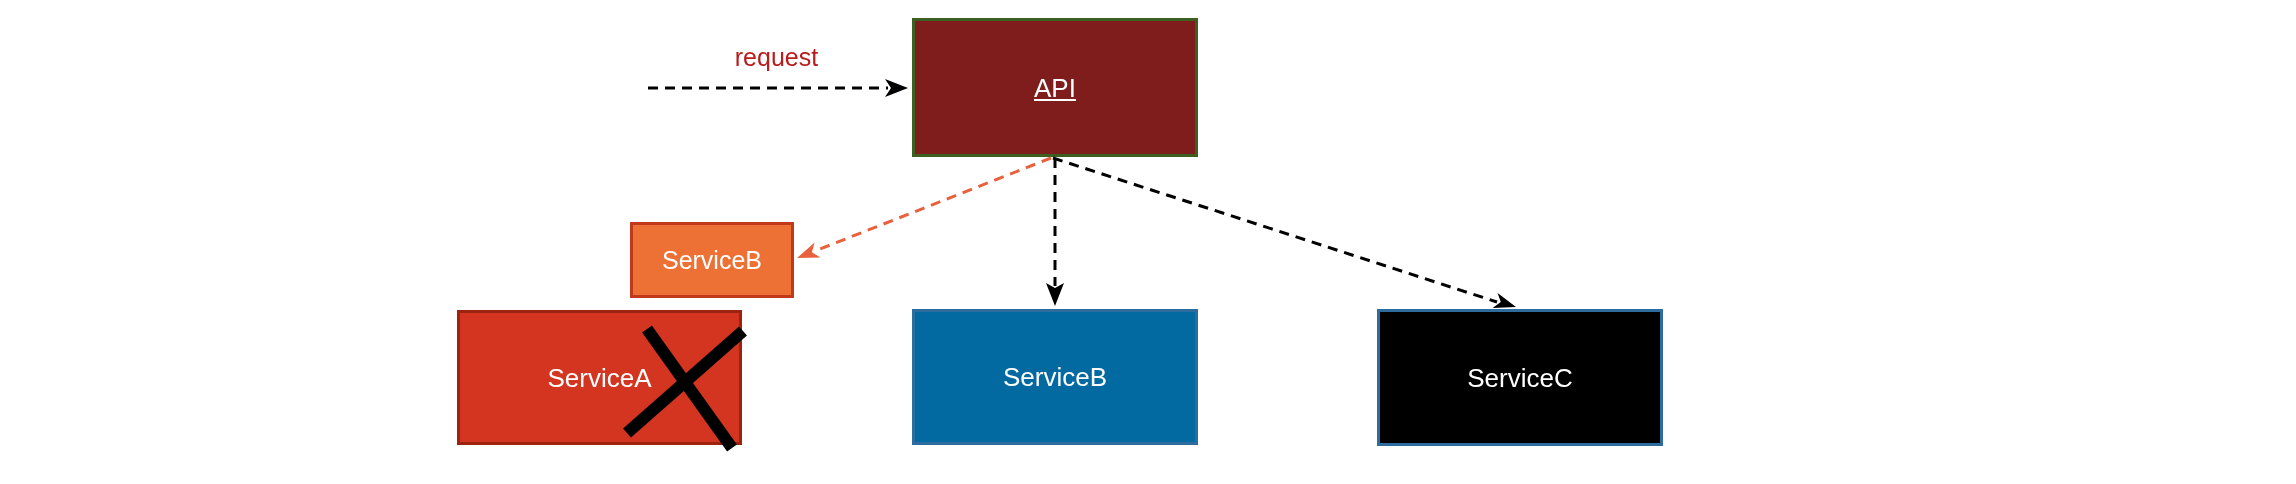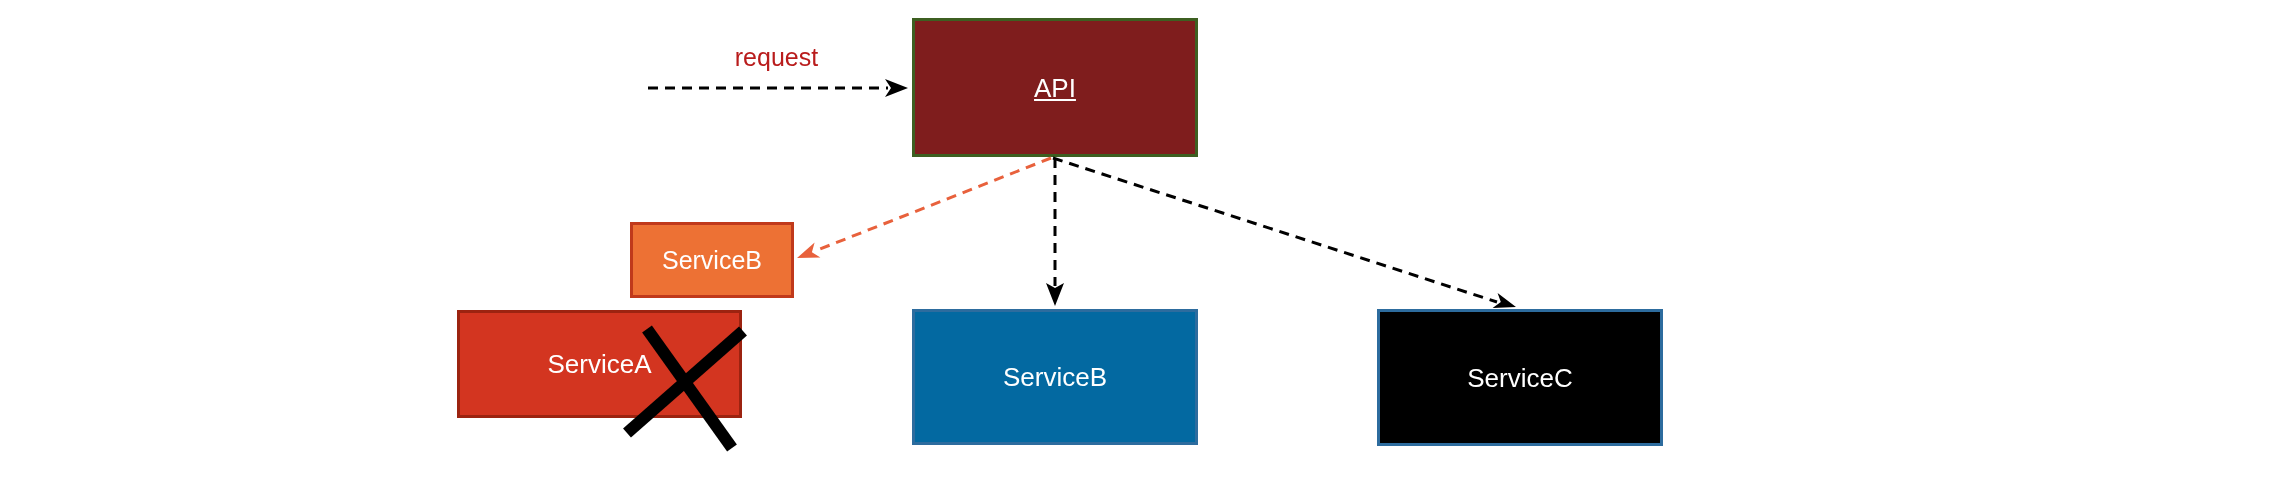--- a/index.html
+++ b/index.html
@@ -21,21 +21,21 @@
     border: 3px solid #000;
     display: flex;
     align-items: center;
     justify-content: center;
     color: #ffffff;
     font-size: 26px;
     line-height: 1;
   }
   .node-api      { left: 912px;  top: 18px;  width: 286px; height: 139px; background: #7f1d1d; border-color: #3D5F21; text-decoration: underline; }
   .node-fallback { left: 630px;  top: 222px; width: 164px; height: 76px;  background: #ED7134; border-color: #C0391B; font-size: 25px; }
-  .node-service-a{ left: 457px;  top: 310px; width: 285px; height: 108px; background: #D33520; border-color: #9C2310; }
+  .node-service-a{ left: 457px;  top: 310px; width: 285px; height: 135px; background: #D33520; border-color: #9C2310; }
   .node-service-b{ left: 912px;  top: 309px; width: 286px; height: 136px; background: #0369a1; border-color: #2D6C9E; }
   .node-service-c{ left: 1377px; top: 309px; width: 286px; height: 137px; background: #000000; border-color: #2D6C9E; }
   .edge-label {
     position: absolute;
     left: 645px;
     top: 45px;
     width: 263px;
     text-align: center;
     color: #b91c1c;
     font-size: 25px;

